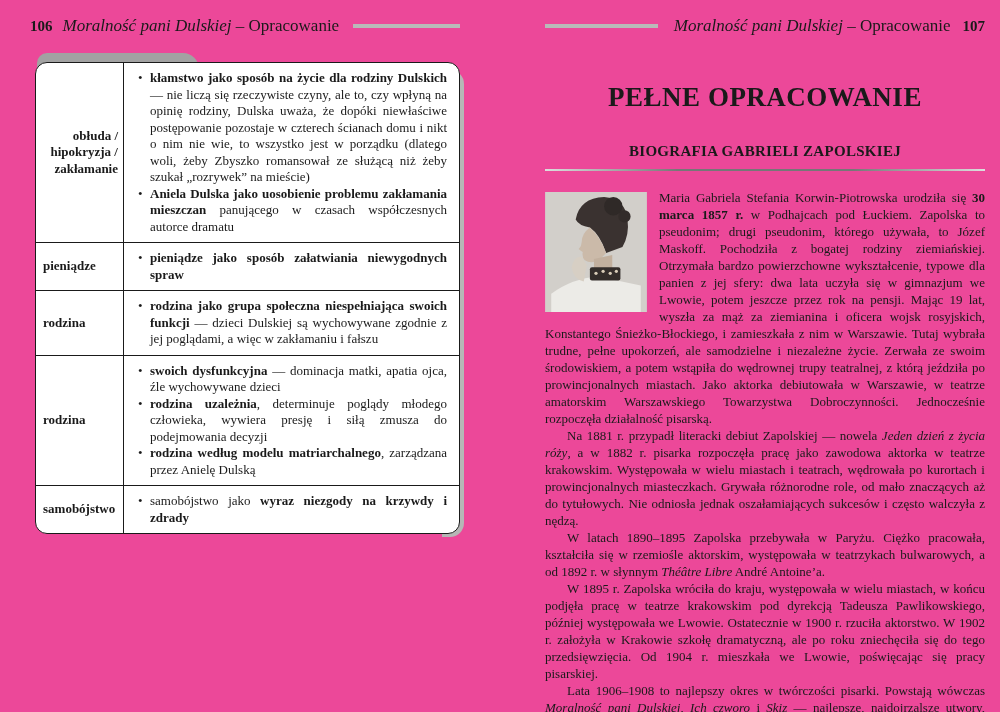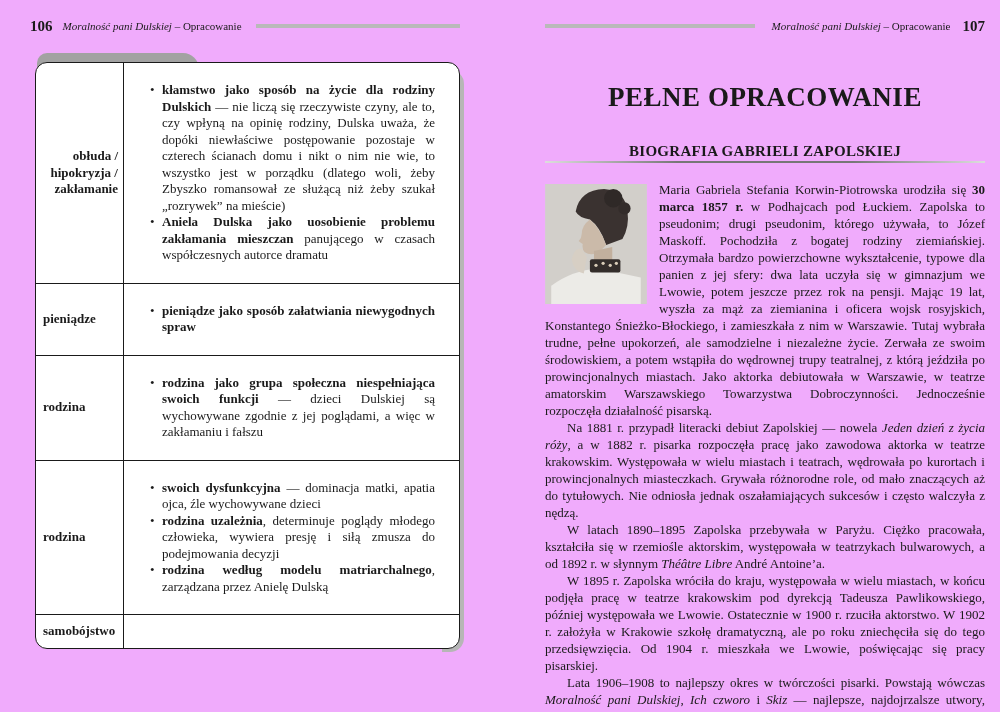--- a/index.html
+++ b/index.html
@@ -1,22 +1,22 @@
 <!DOCTYPE html>
 <html lang="pl"><head>
 <meta charset="utf-8">
 <style>
   html,body{margin:0;padding:0;background:#ffffff;}
-  #book{position:relative;width:1000px;height:712px;background:#f0abfc;overflow:hidden;
+  #book{position:relative;width:1000px;height:712px;background:#ec4899;overflow:hidden;
         font-family:"Liberation Serif","DejaVu Serif",serif;color:#1a1a1a;}
 
   
   .runhead{position:absolute;top:16px;height:20px;display:flex;align-items:center;}
   .runhead .pn{font-weight:bold;font-size:15px;}
-  .runhead .ttl{font-size:11px;white-space:nowrap;}
+  .runhead .ttl{font-size:17px;white-space:nowrap;}
   .runhead .ttl .it{font-style:italic;}
   .hrule{height:4px;background:#b9b9b9;flex:1;}
   #lefthead{left:30px;width:430px;}
   #lefthead .ttl{margin-left:10px;}
   #lefthead .hrule{margin-left:14px;}
   #righthead{left:545px;width:440px;}
   #righthead .ttl{margin-right:12px;}
   #righthead .hrule{margin-right:16px;}
 
   
@@ -25,30 +25,30 @@
             background:#a2a2a2;border-radius:10px 16px 0 0;}
   .shadowdecor{position:absolute;top:8px;right:-4px;bottom:-3px;width:22px;
                background:#b6b6b6;border-radius:0 14px 14px 0;}
   .ttable{position:relative;background:#ffffff;border:1.6px solid #1a1a1a;
           border-radius:12px;overflow:hidden;font-size:13px;line-height:16.5px;}
   .trow{display:grid;grid-template-columns:88px 1fr;}
   .trow + .trow{border-top:1.2px solid #1a1a1a;}
   .tlabel{border-right:1.2px solid #1a1a1a;padding:8px 5px 8px 7px;
           font-weight:bold;display:flex;align-items:center;hyphens:manual;text-align:right;}
   .tcontent{padding:7px 12px 7px 0;}
-  .blist{margin:12px;padding:0 0 0 26px;list-style:none;}
+  .blist{margin:0;padding:0 0 0 26px;list-style:none;}
   .blist li{position:relative;text-align:justify;}
   .blist li::before{content:"\2022";position:absolute;left:-12px;top:0;}
 
   
   #rightpage{position:absolute;left:545px;top:36px;width:440px;}
   .mainhead{text-align:center;font-weight:bold;font-size:27px;letter-spacing:.5px;
             margin:46px 0 0 0;}
   .sechead{text-align:center;font-weight:bold;font-size:15px;letter-spacing:.3px;
-           margin:30px 0 0 0;padding-bottom:1px;}
+           margin:30px 0 0 0;padding-bottom:9px;}
   .secrule{height:2px;background:linear-gradient(90deg,#dddddd,#777777 30%,#777777 70%,#dddddd);}
   #bio{margin-top:18px;font-size:13px;line-height:17px;}
   #bio p{margin:0;text-align:justify;}
   #bio p.ind{text-indent:22px;}
   .photo{float:left;width:102px;height:120px;margin:3px 12px 3px 0;}
   .photo svg{display:block;width:100%;height:100%;}
 </style>
 </head>
 <body>
 
@@ -102,20 +102,21 @@
               <li><b>swoich dysfunkcyjna</b><span> — dominacja matki, apatia ojca, źle wychowywane dzieci</span></li>
               <li><b>rodzina uzależnia</b><span>, determinuje poglądy młodego człowieka, wywiera presję i siłą zmusza do podejmowania decyzji</span></li>
               <li><b>rodzina według modelu matriarchalnego</b><span>, zarządzana przez Anielę Dulską</span></li>
             </ul>
           </div>
         </div>
         <div class="trow">
           <div class="tlabel">samobój­stwo</div>
           <div class="tcontent">
             <ul class="blist">
+              <li><span>samobójstwo jako </span><b>wyraz niezgody na krzywdy i zdrady</b></li>
             </ul>
           </div>
         </div>
       </div>
   </div>
 
   <div id="rightpage">
     <h1 class="mainhead">PEŁNE OPRACOWANIE</h1>
     <h2 class="sechead">BIOGRAFIA GABRIELI ZAPOLSKIEJ</h2>
     <div class="secrule"></div>

